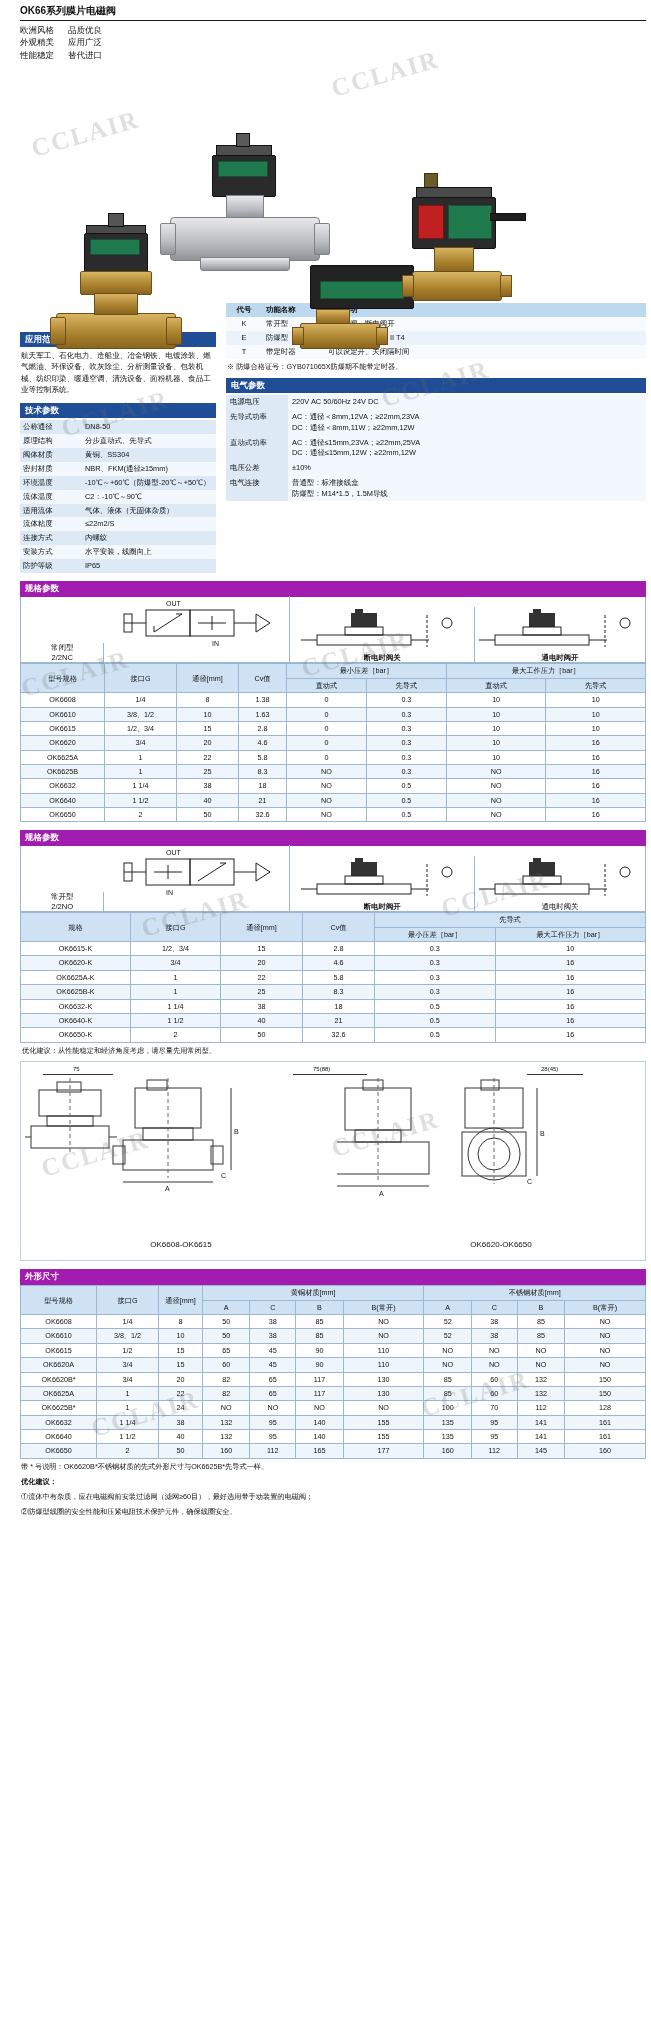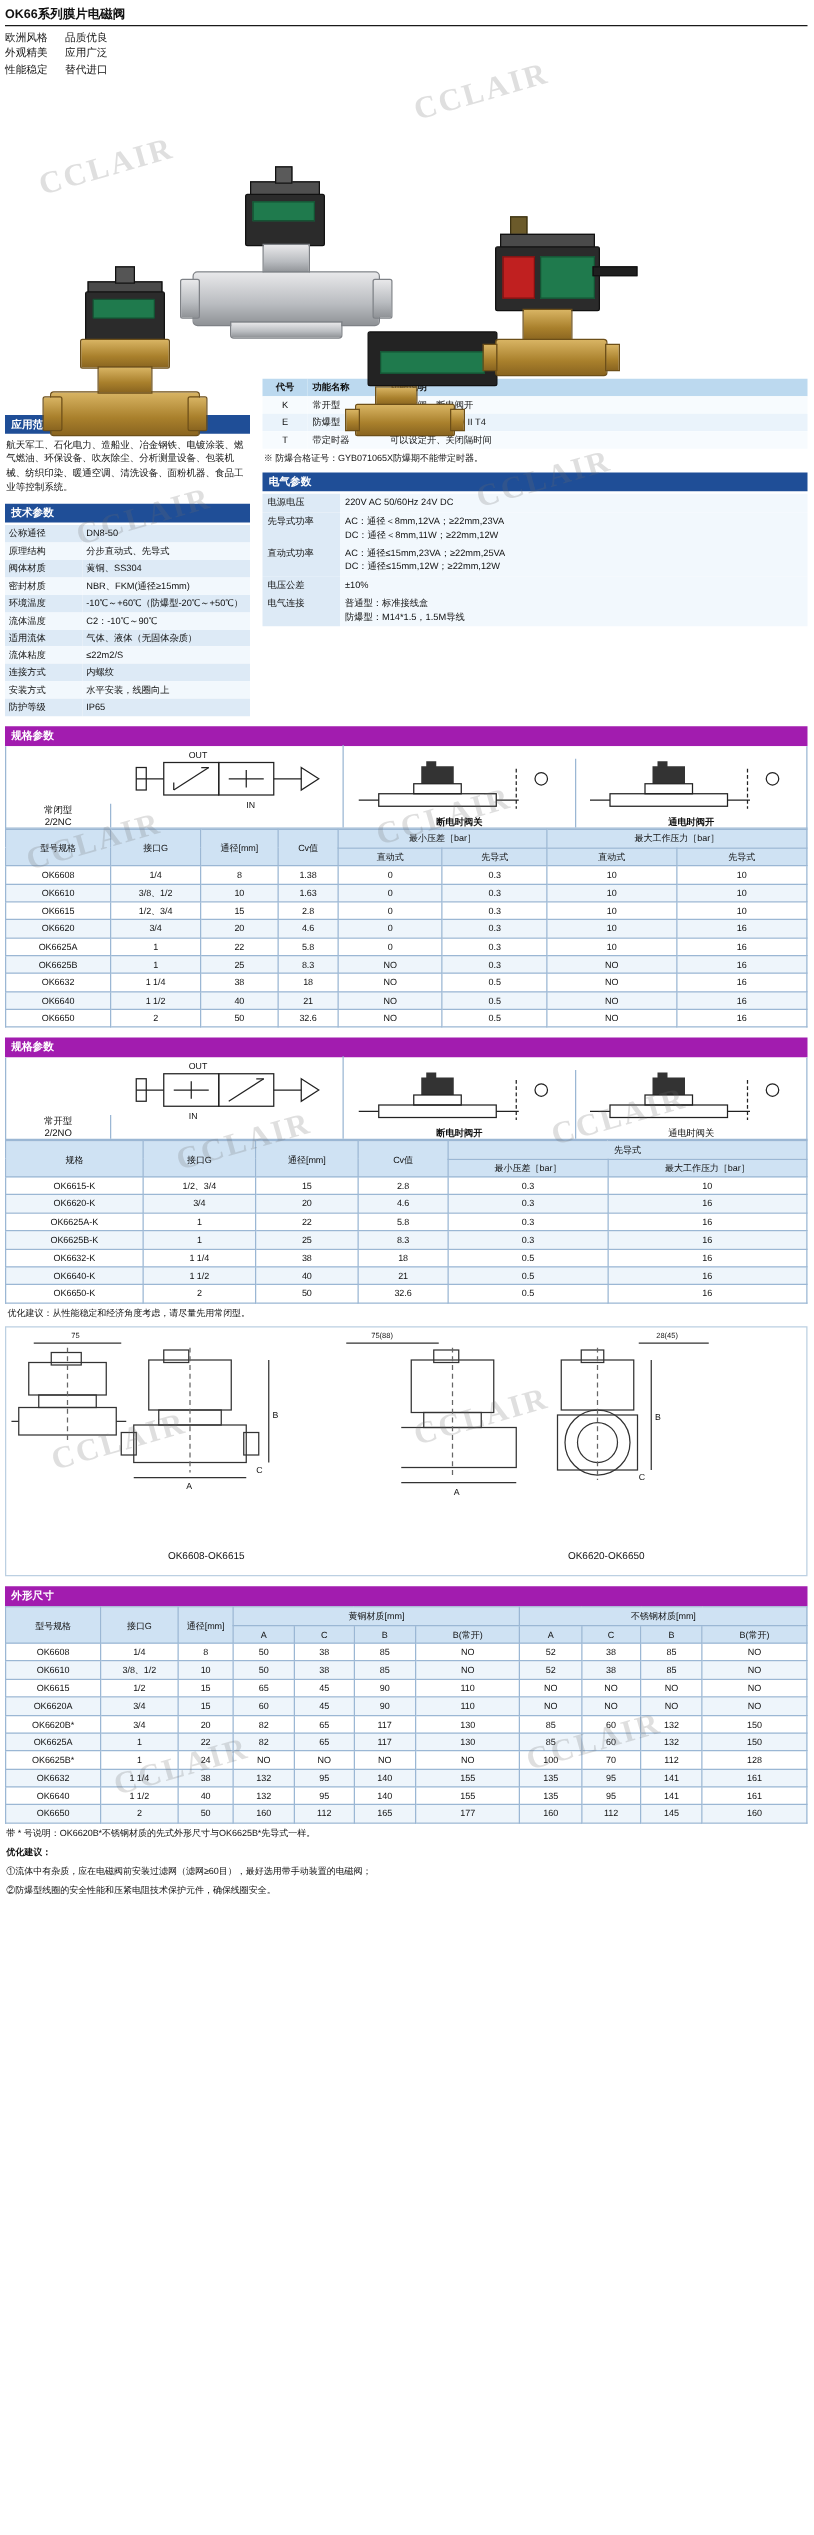--- a/index.html
+++ b/index.html
@@ -5,21 +5,21 @@
   * { box-sizing: border-box; }
   html, body { margin:0; padding:0; }
   body {
     width:651px;
     font-family:"Liberation Sans", sans-serif;
     font-size:8px;
     color:#111;
     background:#fff;
     position:relative;
   }
-  .page { width:650px; position:relative; padding:4px 4px 6px 4px; }
+  .page { width:650px; position:relative; padding:4px 4px 6px 20px; }
 
   
   .doc-title { font-size:10px; font-weight:bold; color:#111; letter-spacing:0; }
   .title-rule { height:1px; background:#1a1a1a; margin:2px 0 3px 0; }
   .slogan { display:flex; gap:14px; font-size:8.5px; color:#111; line-height:1.45; }
   .slogan .col { display:flex; flex-direction:column; }
 
   
   .photos { position:relative; height:230px; margin-top:4px; }
 

